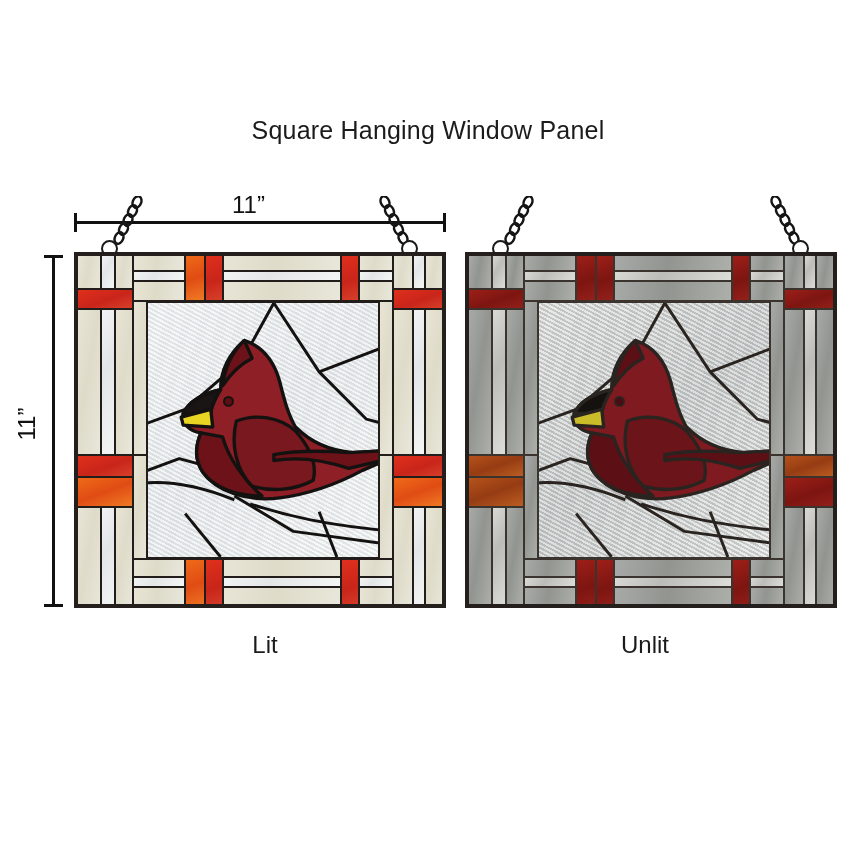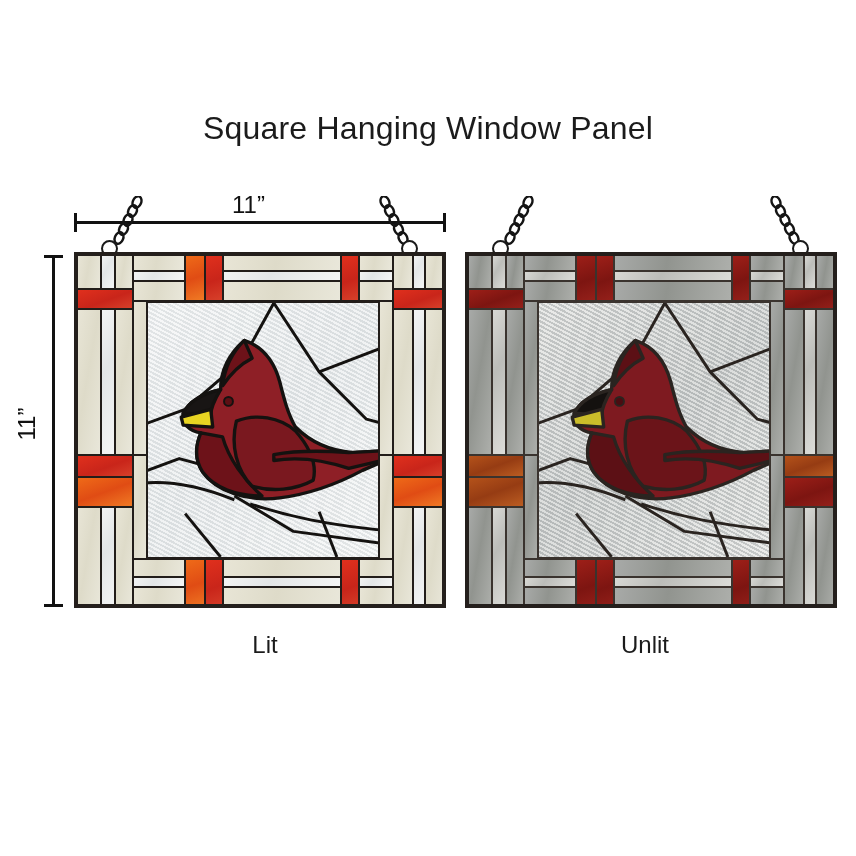--- a/index.html
+++ b/index.html
@@ -6,23 +6,23 @@
   body{
     width:856px;height:856px;
     background:#ffffff;
     font-family:"Liberation Sans", sans-serif;
     overflow:hidden;
     position:relative;
   }
   #stage{position:absolute;left:0;top:0;width:856px;height:856px;}
 
   .title{
-    position:absolute;left:0;top:110px;width:856px;
+    position:absolute;left:0;top:116px;width:856px;
     text-align:center;
-    font-size:32px;
+    font-size:25px;
     color:#1b1b1b;
     letter-spacing:0.2px;
   }
 
   .caption{
     position:absolute;
     font-size:24px;
     color:#1b1b1b;
     text-align:center;
   }

